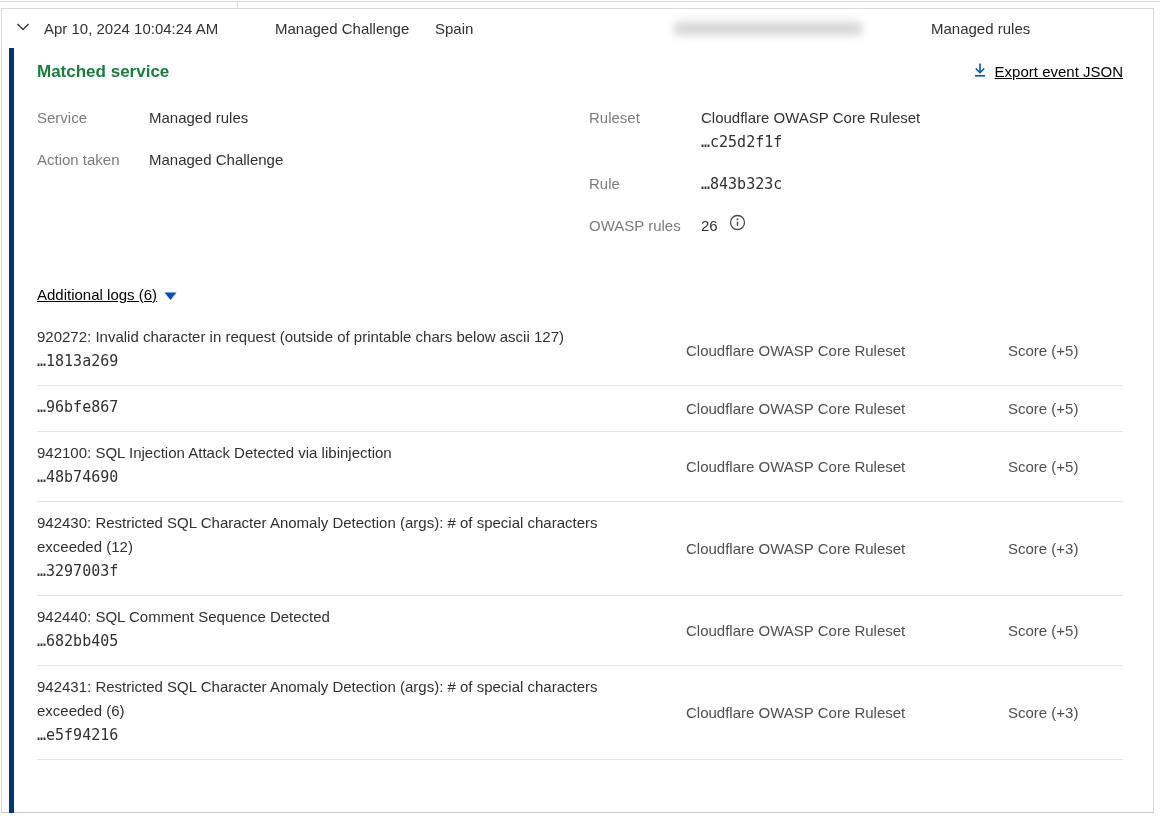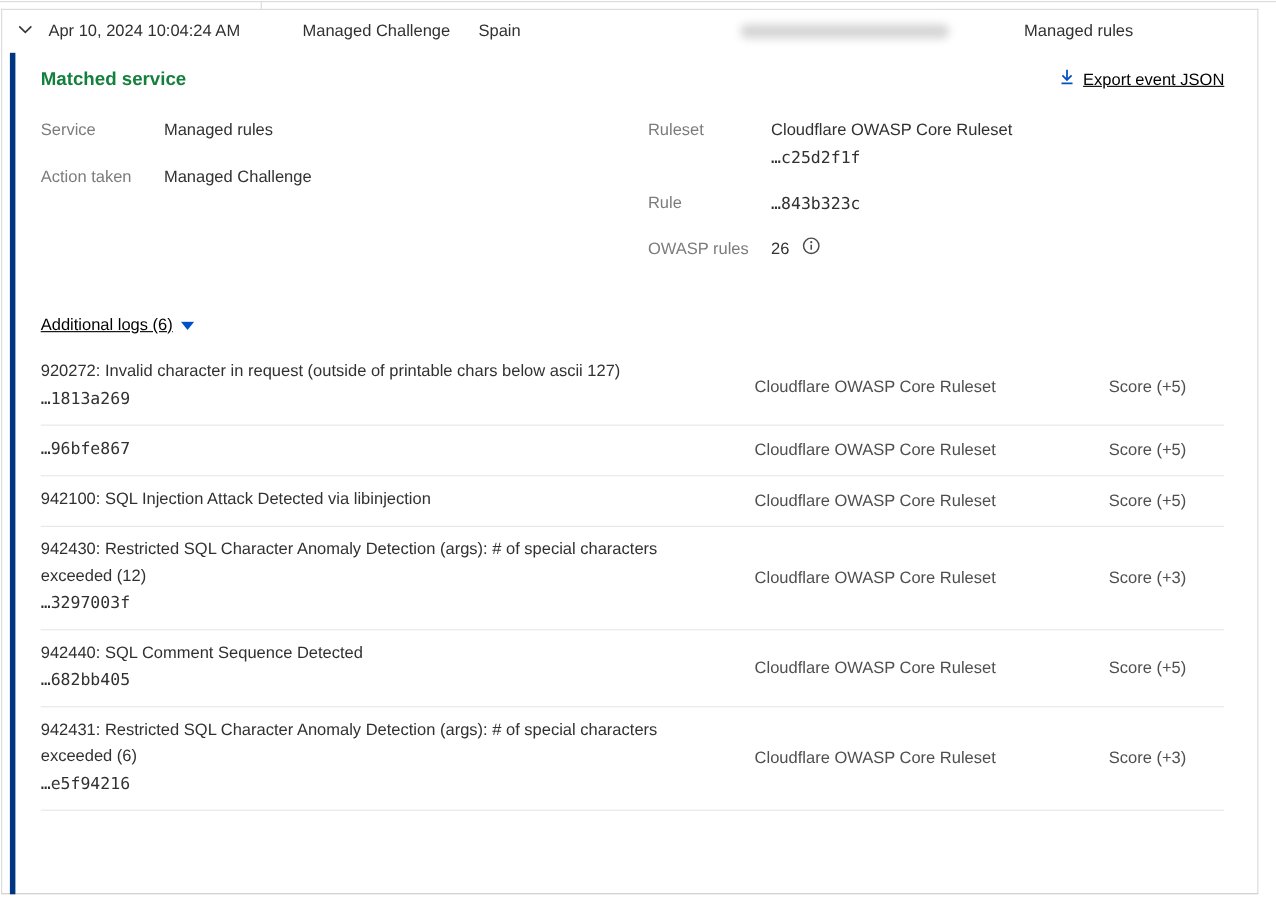--- a/index.html
+++ b/index.html
@@ -19,21 +19,21 @@
     position: absolute; top: 1px; left: 0; right: 0;
     border-top: 1px solid #d9d9d9;
   }
   .col-tick {
     position: absolute; top: 1px; left: 237px; height: 8px;
     border-left: 1px solid #d9d9d9;
   }
 
   .event-box {
     position: absolute;
-    top: 8px; left: 1px; right: 16px;
+    top: 8px; left: 1px; right: 6px;
     height: 805px;
     border-top: 1px solid #d9d9d9;
     border-left: 1px solid #d9d9d9;
     border-right: 1px solid #d9d9d9;
     border-bottom: 1px solid #c9c9c9;
     background: #fff;
   }
 
   
   .event-header-row {
@@ -212,20 +212,21 @@
     <div class="log-desc">
       <div class="log-hash mono">…96bfe867</div>
     </div>
     <div class="log-ruleset">Cloudflare OWASP Core Ruleset</div>
     <div class="log-score">Score (+5)</div>
   </div>
 
   <div class="log-row">
     <div class="log-desc">
       <div class="log-desc-text">942100: SQL Injection Attack Detected via libinjection</div>
+      <div class="log-hash mono">…48b74690</div>
     </div>
     <div class="log-ruleset">Cloudflare OWASP Core Ruleset</div>
     <div class="log-score">Score (+5)</div>
   </div>
 
   <div class="log-row">
     <div class="log-desc">
       <div class="log-desc-text">942430: Restricted SQL Character Anomaly Detection (args): # of special characters exceeded (12)</div>
       <div class="log-hash mono">…3297003f</div>
     </div>

